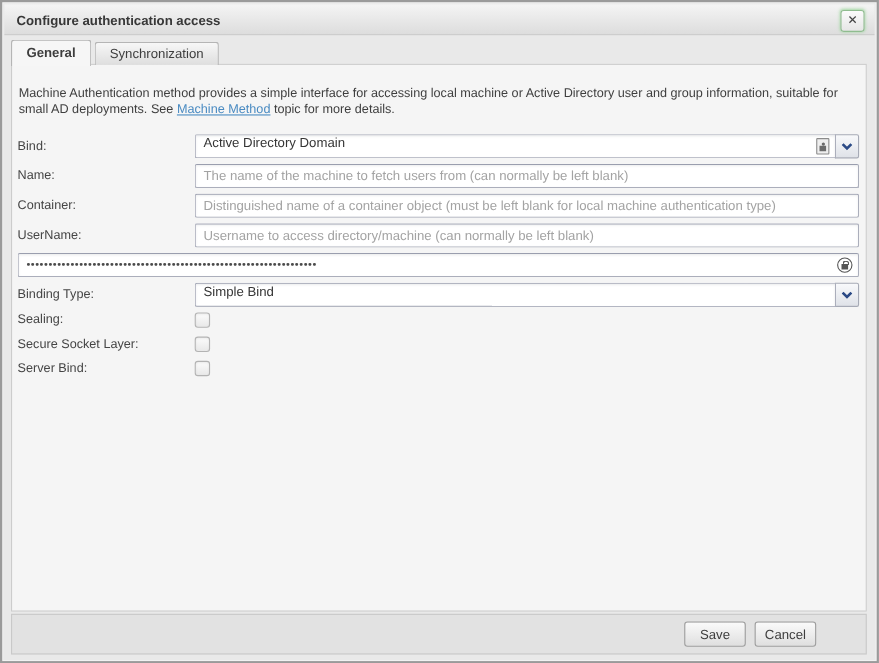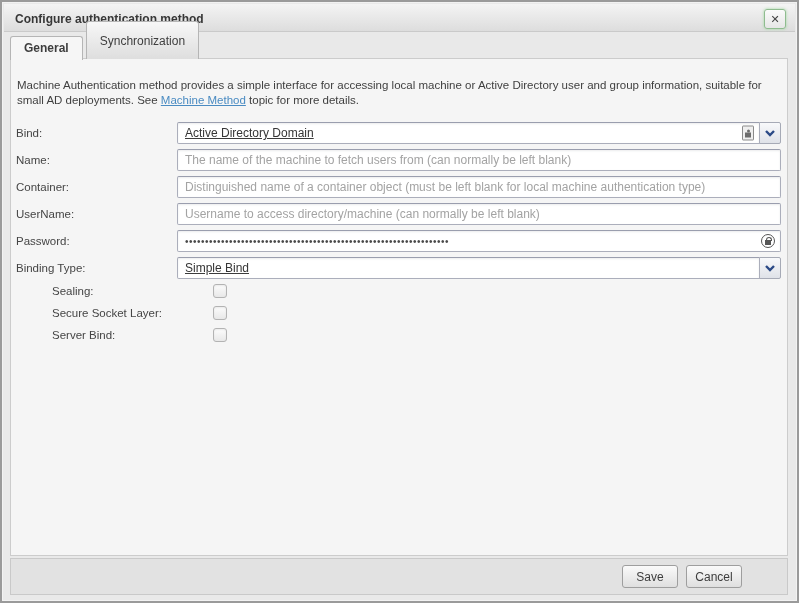--- a/index.html
+++ b/index.html
@@ -15,82 +15,82 @@
   .close-btn { position: absolute; right: 9px; top: 5px; width: 22px; height: 20px;
     background: linear-gradient(#fbfbfb, #e6e6e6); border: 1px solid #8fbc8f; border-radius: 3px;
     box-shadow: 0 0 3px #9ed69e; cursor: pointer; font-size: 11px; line-height: 17px; color: #444;
     text-align: center; padding: 0; font-family: inherit; }
 
   
   .tabstrip { position: absolute; top: 33px; left: 8px; display: flex; gap: 3px; align-items: flex-end; height: 24px; z-index: 3; }
   .tab { border: 1px solid #b5b5b5; border-bottom: none; border-radius: 3px 3px 0 0;
     padding: 0 13px; display: flex; align-items: center; cursor: pointer; color: #3e3e3e; }
   .tab.active { height: 24px; background: #f6f6f6; font-weight: bold; margin-bottom: -1px; padding-bottom: 1px; }
-  .tab.inactive { height: 38px; background: linear-gradient(#f7f7f7, #dedede); }
+  .tab.inactive { height: 21px; background: linear-gradient(#f7f7f7, #dedede); }
 
   
   .panel { position: absolute; top: 56px; left: 8px; right: 9px; bottom: 45px;
     background: #f5f5f5; border: 1px solid #cccccc; z-index: 1; }
   .desc { position: absolute; top: 19px; left: 6px; width: 748px; font-size: 11.5px; line-height: 15px; color: #3f3f3f; }
   .desc a { color: #4a8bc2; text-decoration: underline; cursor: pointer; }
 
   
   .form { position: absolute; top: 63px; left: 5px; right: 6px; }
   .row { display: flex; align-items: center; height: 22px; margin-bottom: 5px; }
   .row > label { width: 161px; flex: 0 0 161px; font-size: 11.5px; color: #454545; }
   .control { flex: 1; position: relative; display: flex; }
 
   .txt { width: 100%; height: 22px; border: 1px solid #abaebb; border-top-color: #9a9eae; border-radius: 2px;
     background: #fff; padding: 0 7px; font-family: inherit; font-size: 12px; color: #3a3a3a;
     box-shadow: inset 0 1px 2px rgba(90,95,110,0.12); }
   .txt::placeholder { color: #a3a3a3; opacity: 1; }
   .txt.pw { padding-right: 24px; font-size: 10px; letter-spacing: 0.5px; color: #4a4a4a; }
 
   .combo-field { flex: 1; height: 22px; border: 1px solid #abaebb; border-top-color: #9a9eae; border-radius: 2px 0 0 2px;
-    background: #fff; display: flex; align-items: center; padding: 0 7px; position: relative;
-    box-shadow: inset 0 1px 2px rgba(90,95,110,0.12); text-decoration: underline; }
+    background: #fff; display: flex; align-items: flex-start; padding: 0 7px; position: relative;
+    box-shadow: inset 0 1px 2px rgba(90,95,110,0.12); }
   .combo-value { font-size: 12px; color: #353535; }
   .dd-btn { width: 22px; height: 22px; border: 1px solid #a6aab6; margin-left: -1px; border-radius: 0 2px 2px 0;
     background: linear-gradient(#f8f9fb, #dfe2e8); display: flex; align-items: center; justify-content: center;
     cursor: pointer; padding: 0; }
 
   
   .combo-icon { position: absolute; right: 5px; top: 50%; transform: translateY(-50%);
     width: 12px; height: 15px; border: 1px solid #8b8b8b; background: #efefef; border-radius: 1px; }
   .combo-icon::before { content: ""; position: absolute; left: 3.5px; top: 2.5px; width: 3px; height: 3px; border-radius: 50%; background: #6c6c6c; }
   .combo-icon::after { content: ""; position: absolute; left: 2px; bottom: 2px; width: 6px; height: 5px; background: #6c6c6c; }
 
   
   .pw-icon { position: absolute; right: 6px; top: 50%; transform: translateY(-50%);
     width: 14px; height: 14px; border: 1.4px solid #555; border-radius: 50%; background: #fff; }
   .pw-icon::before { content: ""; position: absolute; left: 3.6px; top: 1.8px; width: 4px; height: 3.4px;
     border: 1.2px solid #555; border-bottom: none; border-radius: 3px 3px 0 0; }
   .pw-icon::after { content: ""; position: absolute; left: 2.6px; top: 5.4px; width: 6px; height: 4.6px; background: #555; }
 
   
-  .row.cb { height: 14px; margin-bottom: 8px; margin-left: 36px; }
+  .row.cb { height: 14px; margin-bottom: 8px; }
   .checkbox { width: 14px; height: 14px; border: 1px solid #b3b3b3; border-radius: 3px;
     background: linear-gradient(#fcfcfc, #e8e8e8); box-shadow: inset 0 1px 2px rgba(0,0,0,0.07); cursor: pointer; }
 
   
   .footer { position: absolute; left: 8px; right: 9px; bottom: 6px; height: 37px;
     background: #e2e2e2; border: 1px solid #c9c9c9; }
   .footer-btns { position: absolute; right: 45px; top: 6px; display: flex; gap: 8px; }
   .btn { width: 56px; height: 23px; border: 1px solid #9e9e9e; border-radius: 3px;
     background: linear-gradient(#fafafa, #dfdfdf); font-family: inherit; font-size: 12px; color: #3d3d3d; cursor: pointer; }
 
   .chev { display: block; }
 </style>
 </head>
 <body>
 
 <div class="window">
 
   <div class="titlebar">
-    <span class="title">Configure authentication method</span>
+    <span class="title">Configure authentication access</span>
     <button class="close-btn">
       <span>✕</span>
     </button>
   </div>
 
   <div class="tabstrip">
     <div class="tab active">
       <span>General</span>
     </div>
     <div class="tab inactive">
@@ -134,21 +134,20 @@
       </div>
 
       <div class="row">
         <label>UserName:</label>
         <div class="control">
           <input class="txt" type="text" placeholder="Username to access directory/machine (can normally be left blank)" style="">
         </div>
       </div>
 
       <div class="row">
-        <label>Password:</label>
         <div class="control">
           <input class="txt pw" type="text" value="••••••••••••••••••••••••••••••••••••••••••••••••••••••••••••••••••" style="">
           <span class="pw-icon"></span>
         </div>
       </div>
 
       <div class="row">
         <label>Binding Type:</label>
         <div class="control">
           <div class="combo-field">

